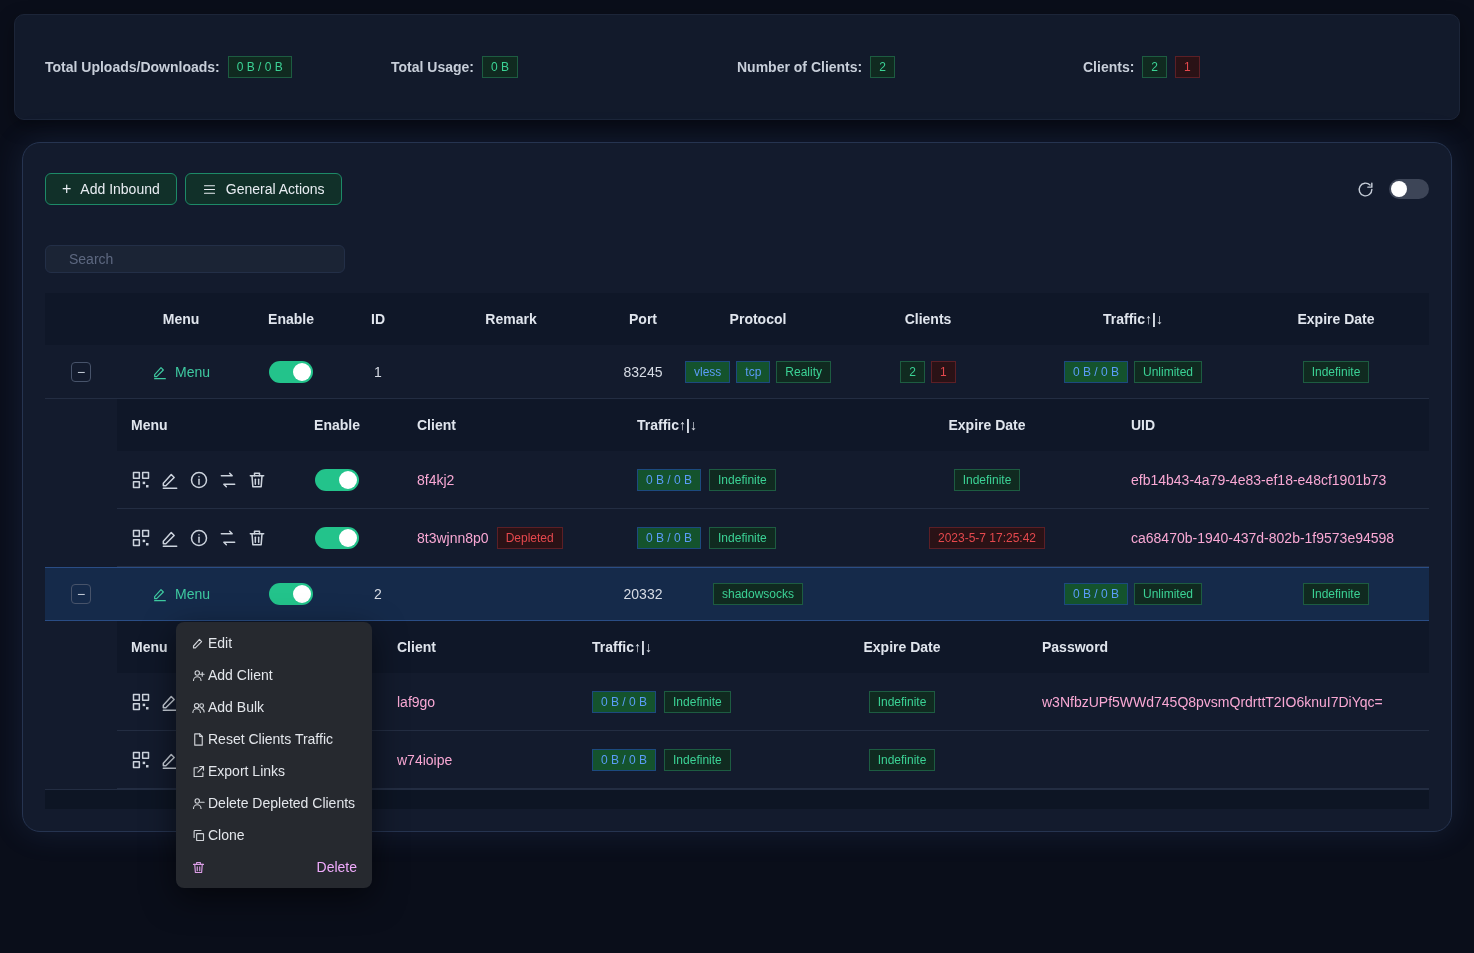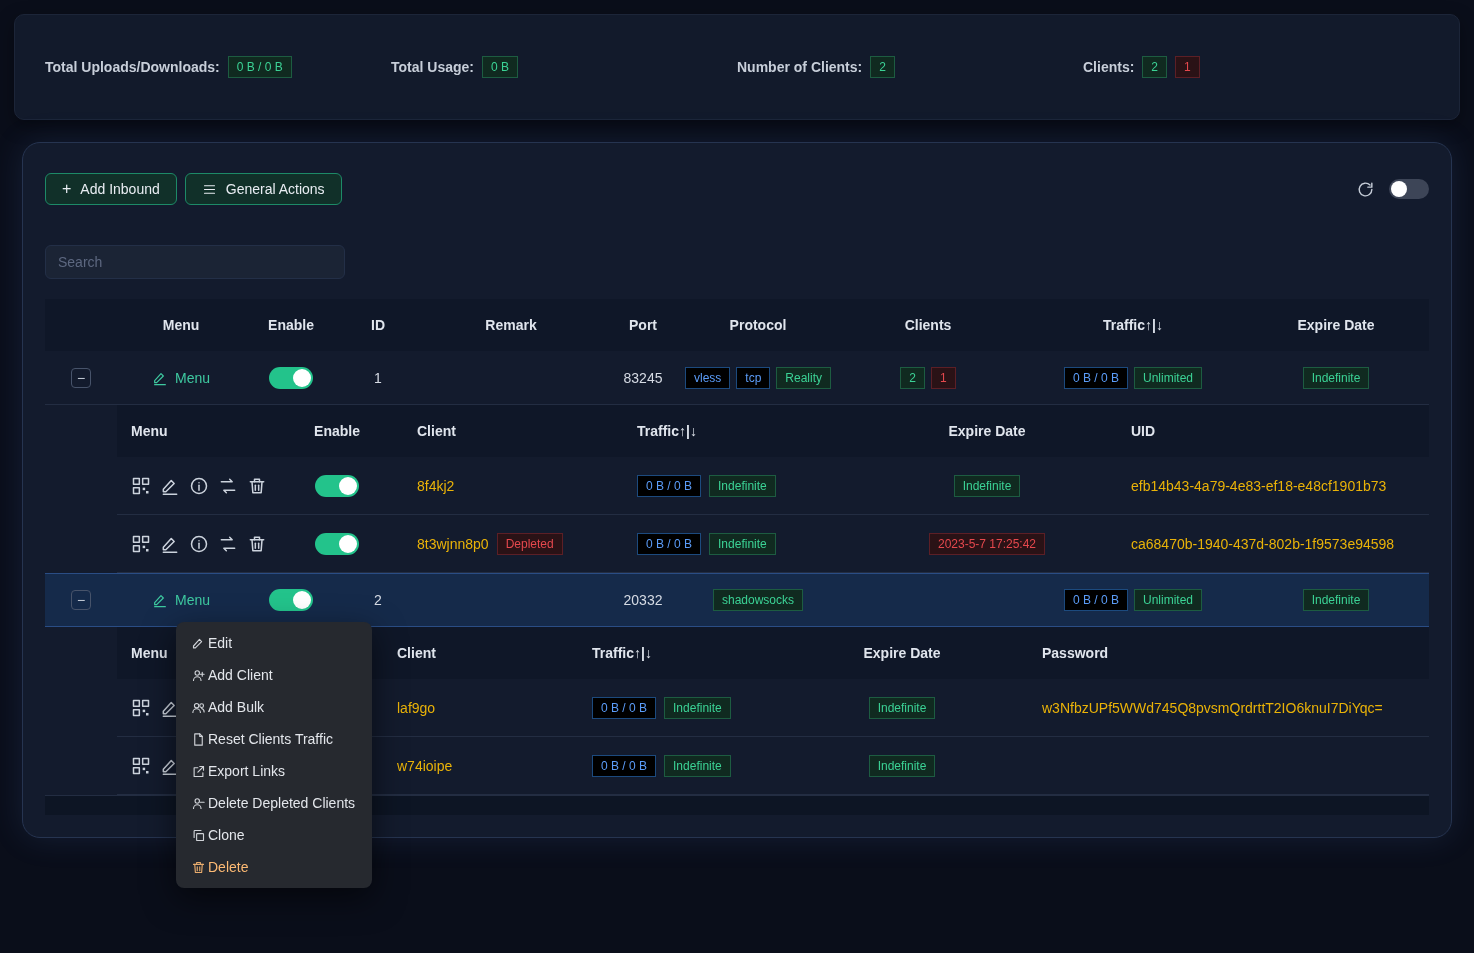--- a/index.html
+++ b/index.html
@@ -20,21 +20,21 @@
     box-shadow:0 6px 18px rgba(0,0,0,.35);
   }
   .stat { display:flex; align-items:center; gap:8px; font-weight:700; color:#c7ced9; }
 
   
   .badge {
     display:inline-block; padding:1px 8px; border-radius:0;
     font-size:12px; line-height:18px; font-weight:400; border:1px solid transparent; white-space:nowrap;
   }
   .b-green { color:#3bd295; background:#102a20; border-color:#1d5c41; }
-  .b-blue  { color:#5b9cf8; background:#000000; border-color:#1c4a7e; }
+  .b-blue  { color:#5b9cf8; background:#14532d; border-color:#1c4a7e; }
   .b-red   { color:#e5484d; background:#2a1216; border-color:#5c1f26; }
 
   
   .card {
     margin:22px; background:#131b2d; border:1px solid #263450;
     border-radius:18px; padding:30px 22px 22px 22px;
     box-shadow:0 0 32px rgba(80,120,200,.16);
   }
   .toolbar { display:flex; align-items:center; gap:8px; }
   .btn {
@@ -48,22 +48,22 @@
 
   .switch { width:44px; height:22px; border-radius:11px; background:#23c38b; position:relative; cursor:pointer; flex:0 0 auto; }
   .switch::after { content:""; position:absolute; width:18px; height:18px; border-radius:50%; background:#fff; top:2px; right:2px; }
   .switch.sm { width:40px; height:20px; }
   .switch.sm::after { width:16px; height:16px; }
   .switch.off { background:#3d4557; }
   .switch.off::after { right:auto; left:2px; }
 
   .search-row { margin-top:40px; }
   .search-row input {
-    width:300px; height:34px; background:#1b2435; border:1px solid #232f47;
-    border-radius:6px; color:#d6dbe4; padding:0 12px; font-size:14px; font-family:inherit; outline:none;
+    width:300px; height:28px; background:#1b2435; border:1px solid #232f47;
+    border-radius:6px; color:#d6dbe4; padding:0 23px; font-size:14px; font-family:inherit; outline:none;
   }
   .search-row input::placeholder { color:#5d6880; }
 
   
   .table { margin-top:20px; }
   .trow {
     display:grid;
     grid-template-columns:72px 128px 92px 82px 184px 80px 150px 190px 220px 1fr;
     align-items:center;
   }
@@ -86,33 +86,33 @@
   .st2 { display:grid; grid-template-columns:170px 80px 190px 250px 190px 1fr; align-items:center; }
   .sthead { background:#0f1728; height:52px; font-weight:700; color:#e0e5ed; }
   .strow { height:58px; border-bottom:1px solid #232d42; }
   .c-left { display:flex; align-items:center; gap:8px; min-width:0; }
   .c-center { display:flex; align-items:center; justify-content:center; gap:6px; min-width:0; }
   .pl14 { padding-left:14px; } .pl30 { padding-left:30px; } .pl34 { padding-left:34px; }
   .pl35 { padding-left:35px; } .pl40 { padding-left:40px; } .pl45 { padding-left:45px; }
   .icon-group { display:flex; align-items:center; gap:9px; padding-left:14px; }
   .iconbtn { width:20px; height:20px; color:#ccd3dd; cursor:pointer; flex:0 0 auto; }
   .iconbtn .svg-i { width:20px; height:20px; }
-  .mono-ish { color:#eab308; }
+  .mono-ish { color:#f9a8d4; }
 
   .tfoot { height:20px; background:#0d1524; border-top:1px solid #232d42; }
 
   
   .ctx {
     position:absolute; left:176px; top:622px; width:196px; z-index:10;
     background:#26292f; border-radius:8px; padding:5px 0;
     box-shadow:0 10px 32px rgba(0,0,0,.55);
   }
   .ctx-item { display:flex; align-items:center; gap:2px; height:32px; padding:0 15px; color:#e3e6eb; cursor:pointer; white-space:nowrap; }
   .ctx-item .svg-i { width:15px; height:15px; opacity:.9; flex:0 0 auto; }
-  .ctx-item.danger { color:#fdba74; }
+  .ctx-item.danger { color:#f0abfc;justify-content:space-between; }
 </style>
 </head>
 <body>
 
 <div class="stats">
   <div class="stat">
     <span>Total Uploads/Downloads:</span>
     <span class="badge b-green">0 B / 0 B</span>
   </div>
   <div class="stat">

